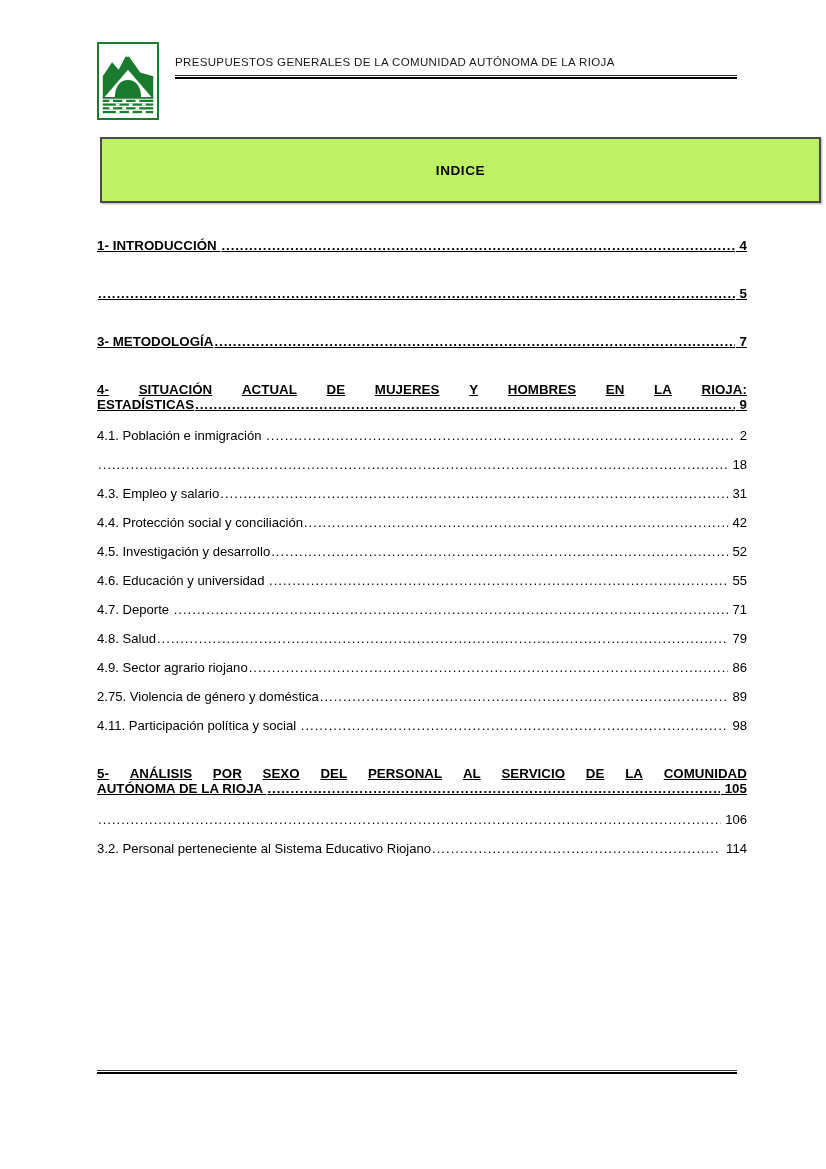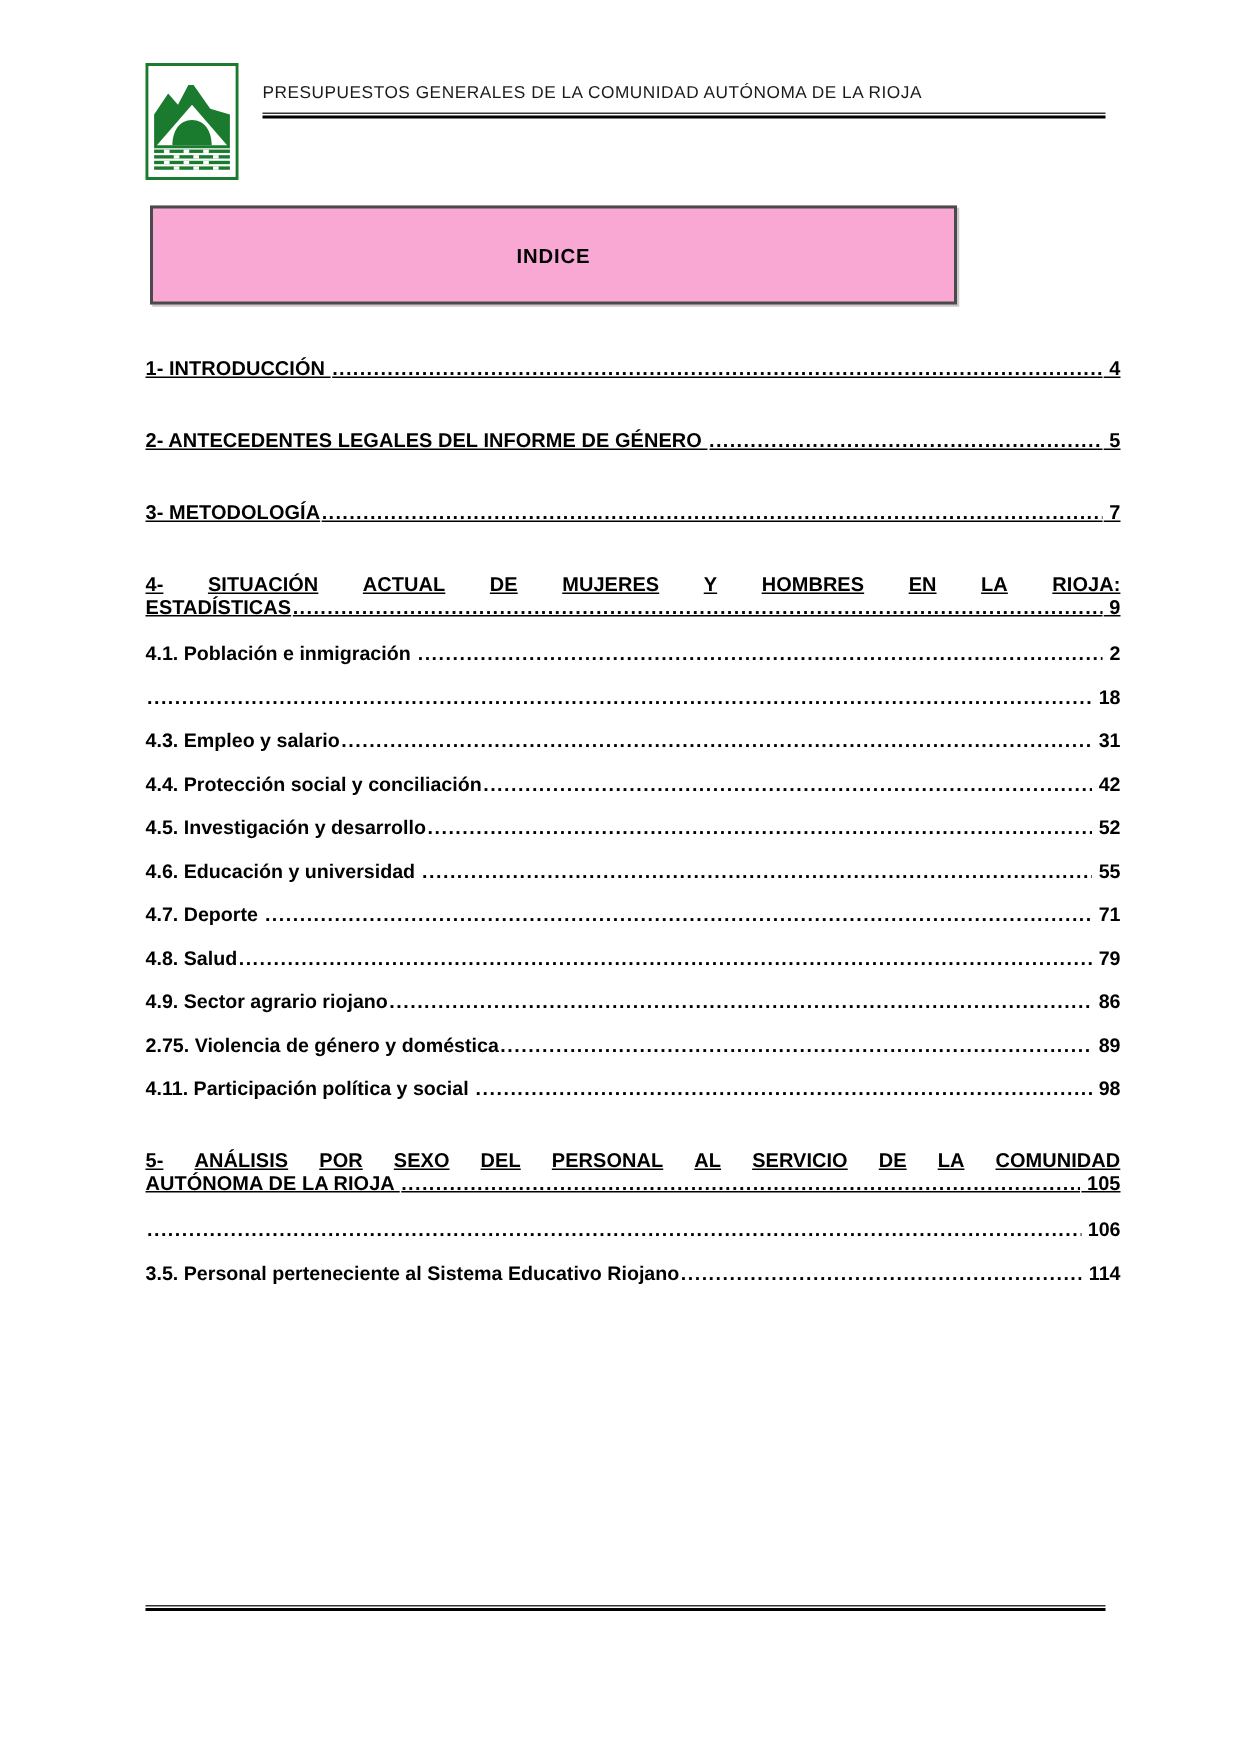--- a/index.html
+++ b/index.html
@@ -59,25 +59,25 @@
     border-bottom: 2.2px solid #000;
     height: 1px;
     width: 562px;
   }
 
   
   .indice-box {
     position: absolute;
     left: 100px;
     top: 125px;
-    width: 538px;
+    width: 721px;
     height: 66px;
     box-sizing: border-box;
     border: 2.2px solid #4a4a4a;
-    background: #f9a8d4;
+    background: #bef264;
     box-shadow: 1.5px 1.5px 0 0 #c9c9c9;
   }
   .indice-label {
     position: absolute;
     left: 0; right: 0;
     top: 24px;
     text-align: center;
     font-size: 13.5px;
     font-weight: bold;
     letter-spacing: 0.6px;
@@ -126,21 +126,21 @@
     font-size: 13.3px;
     font-weight: bold;
     letter-spacing: 0.05px;
     text-decoration: underline;
   }
   .entry.major .dots { letter-spacing: 0.9px; }
 
   
   .entry.sub {
     font-size: 13.1px;
-    font-weight: bold;
+    font-weight: normal;
   }
   .entry.sub .dots { letter-spacing: 1.0px; }
 
   
   .justified-line {
     display: flex;
     justify-content: space-between;
     width: 100%;
     white-space: pre;
   }
@@ -224,21 +224,20 @@
       <div class="entry major">
         <div class="line">
           <span class="txt">1- INTRODUCCIÓN </span>
           <span class="dots">............................................................................................................................................................................................................................</span>
           <span class="pg"> 4</span>
         </div>
       </div>
       <div style="height: 33px;"></div>
       <div class="entry major">
         <div class="line">
-          <span class="txt">2- ANTECEDENTES LEGALES DEL INFORME DE GÉNERO </span>
           <span class="dots">............................................................................................................................................................................................................................</span>
           <span class="pg"> 5</span>
         </div>
       </div>
       <div style="height: 33px;"></div>
       <div class="entry major">
         <div class="line">
           <span class="txt">3- METODOLOGÍA</span>
           <span class="dots">............................................................................................................................................................................................................................</span>
           <span class="pg"> 7</span>
@@ -352,21 +351,21 @@
       <div style="height: 16px;"></div>
       <div class="entry sub">
         <div class="line">
           <span class="dots">............................................................................................................................................................................................................................</span>
           <span class="pg"> 106</span>
         </div>
       </div>
       <div style="height: 14px;"></div>
       <div class="entry sub">
         <div class="line">
-          <span class="txt">3.5. Personal perteneciente al Sistema Educativo Riojano</span>
+          <span class="txt">3.2. Personal perteneciente al Sistema Educativo Riojano</span>
           <span class="dots">............................................................................................................................................................................................................................</span>
           <span class="pg"> 114</span>
         </div>
       </div>
     </div>
 
   <div class="footer">
     <div class="footer-rule"></div>
   </div>
 

